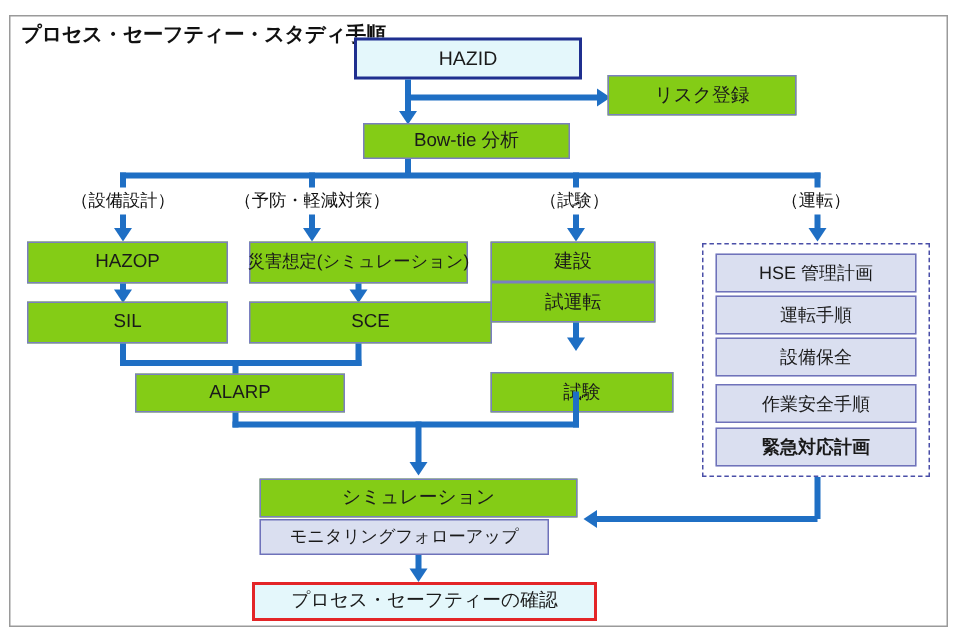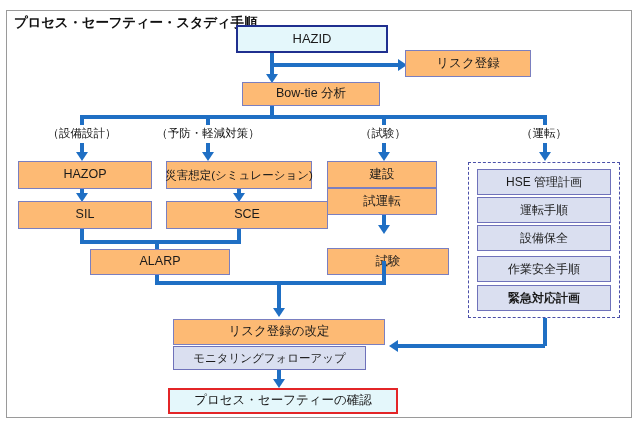--- a/index.html
+++ b/index.html
@@ -22,21 +22,21 @@
     letter-spacing:-0.2px;white-space:nowrap;
   }
   .node{
     position:absolute;box-sizing:border-box;
     display:flex;align-items:center;justify-content:center;
     text-align:center;color:#1a1a1a;line-height:1.05;
     white-space:nowrap;
   }
   
   .cyan{
-    background:#fdba74;border:1px solid #7a7fc0;
+    background:#84cc16;border:1px solid #7a7fc0;
     font-size:12.5px;
   }
   
   .lav{
     background:#dadff0;border:1px solid #6f72ba;
     font-size:12px;
   }
   
   .navy{
     background:#e4f7fb;border:2px solid #1f2f8f;
@@ -154,21 +154,21 @@
   <div class="node lav" style="left:477px;top:169px;width:134px;height:26px;">HSE 管理計画</div>
   <div class="node lav" style="left:477px;top:197px;width:134px;height:26px;">運転手順</div>
   <div class="node lav" style="left:477px;top:225px;width:134px;height:26px;">設備保全</div>
   <div class="node lav" style="left:477px;top:256px;width:134px;height:26px;">作業安全手順</div>
   <div class="node lav" style="left:477px;top:285px;width:134px;height:26px;font-weight:bold;">緊急対応計画</div>
 
   <div class="ln vln" style="left:543px;top:318px;height:28px;"></div>
   <div class="ln hln" style="left:398px;top:344px;width:147px;"></div>
   <div class="arw arw-l" style="left:389px;top:340px;"></div>
 
-  <div class="node cyan" style="left:173px;top:319px;width:212px;height:26px;">リスク登録の改定</div>
+  <div class="node cyan" style="left:173px;top:319px;width:212px;height:26px;">シミュレーション</div>
   <div class="node lav" style="left:173px;top:346px;width:193px;height:24px;font-size:11.5px;">モニタリングフォローアップ</div>
 
   <div class="ln vln" style="left:277px;top:370px;height:10px;"></div>
   <div class="arw arw-d" style="left:273px;top:379px;"></div>
 
   <div class="node red" style="left:168px;top:388px;width:230px;height:26px;">プロセス・セーフティーの確認</div>
 
 </div>
 
 </body></html>

